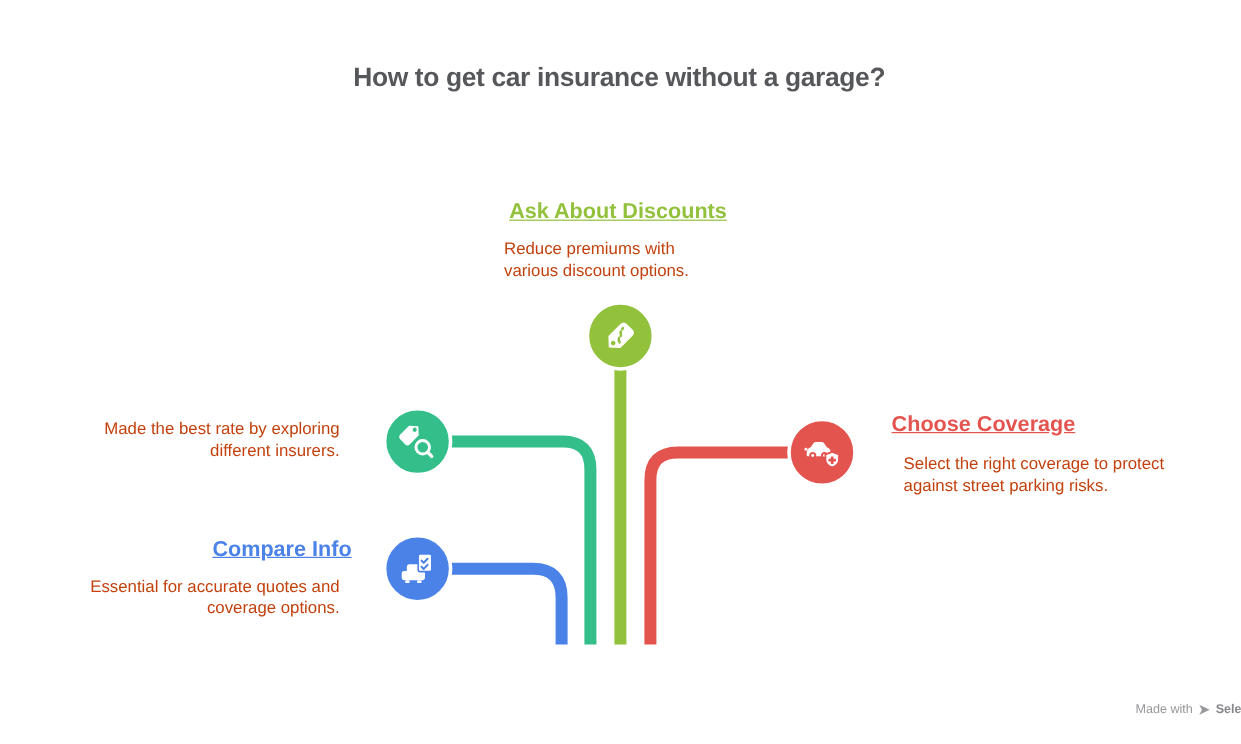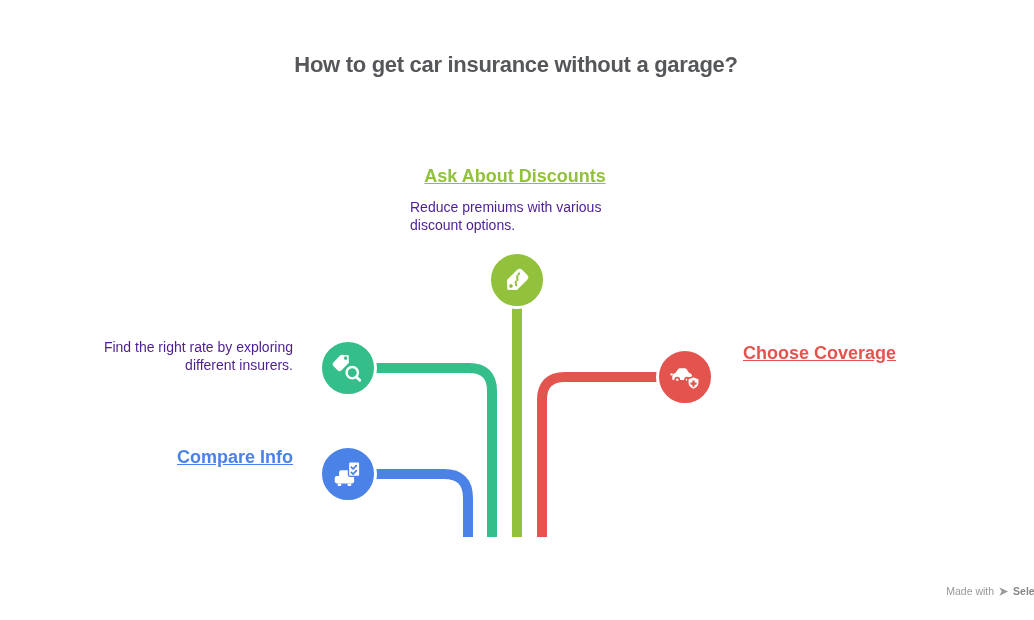--- a/index.html
+++ b/index.html
@@ -61,22 +61,22 @@
     font-size: 18px;
     line-height: 20px;
     font-weight: 700;
     margin: 0 0 13px 0;
     text-decoration: underline;
   }
   .step p {
     font-size: 14px;
     line-height: 17.5px;
     font-weight: 400;
-    color: #4c1d95;
-    margin: 0;
+    color: #c2410c;
+    margin: 10px;
   }
 
   .step-discounts { left: 410px; top: 166px; width: 210px; text-align: left; }
   .step-discounts h2 { text-align: center; }
 
   .step-compare { left: 57px; top: 339px; width: 236px; text-align: right; }
   .step-compare h2 { margin-bottom: 12px; }
 
   .step-gather { left: 45px; top: 447px; width: 248px; text-align: right; }
   .step-gather h2 { margin-bottom: 13px; }
@@ -171,29 +171,31 @@
       <rect x="23.7" y="23.7" width="6.6" height="2.4" rx="0.5" fill="#E4544F"></rect>
     </svg>
   </div>
 
   <div class="step step-discounts">
     <h2 style="color: rgb(146, 193, 60);">Ask About Discounts</h2>
     <p>Reduce premiums with various discount options.</p>
   </div>
 
   <div class="step step-compare">
-    <p>Find the right rate by exploring different insurers.</p>
+    <p>Made the best rate by exploring different insurers.</p>
   </div>
 
   <div class="step step-gather">
     <h2 style="color: rgb(74, 130, 232);">Compare Info</h2>
+    <p>Essential for accurate quotes and coverage options.</p>
   </div>
 
   <div class="step step-coverage">
     <h2 style="color: rgb(228, 84, 79);">Choose Coverage</h2>
+    <p>Select the right coverage to protect against street parking risks.</p>
   </div>
 
   <a class="watermark">
     <span>Made with</span>
     <svg width="11" height="11" viewBox="0 0 12 12">
       <path d="M1.5 10.5 L11 6 L1.5 1.5 L4 6 Z" fill="#97989B"></path>
     </svg>
     <span class="brand">Select</span>
   </a>
 

